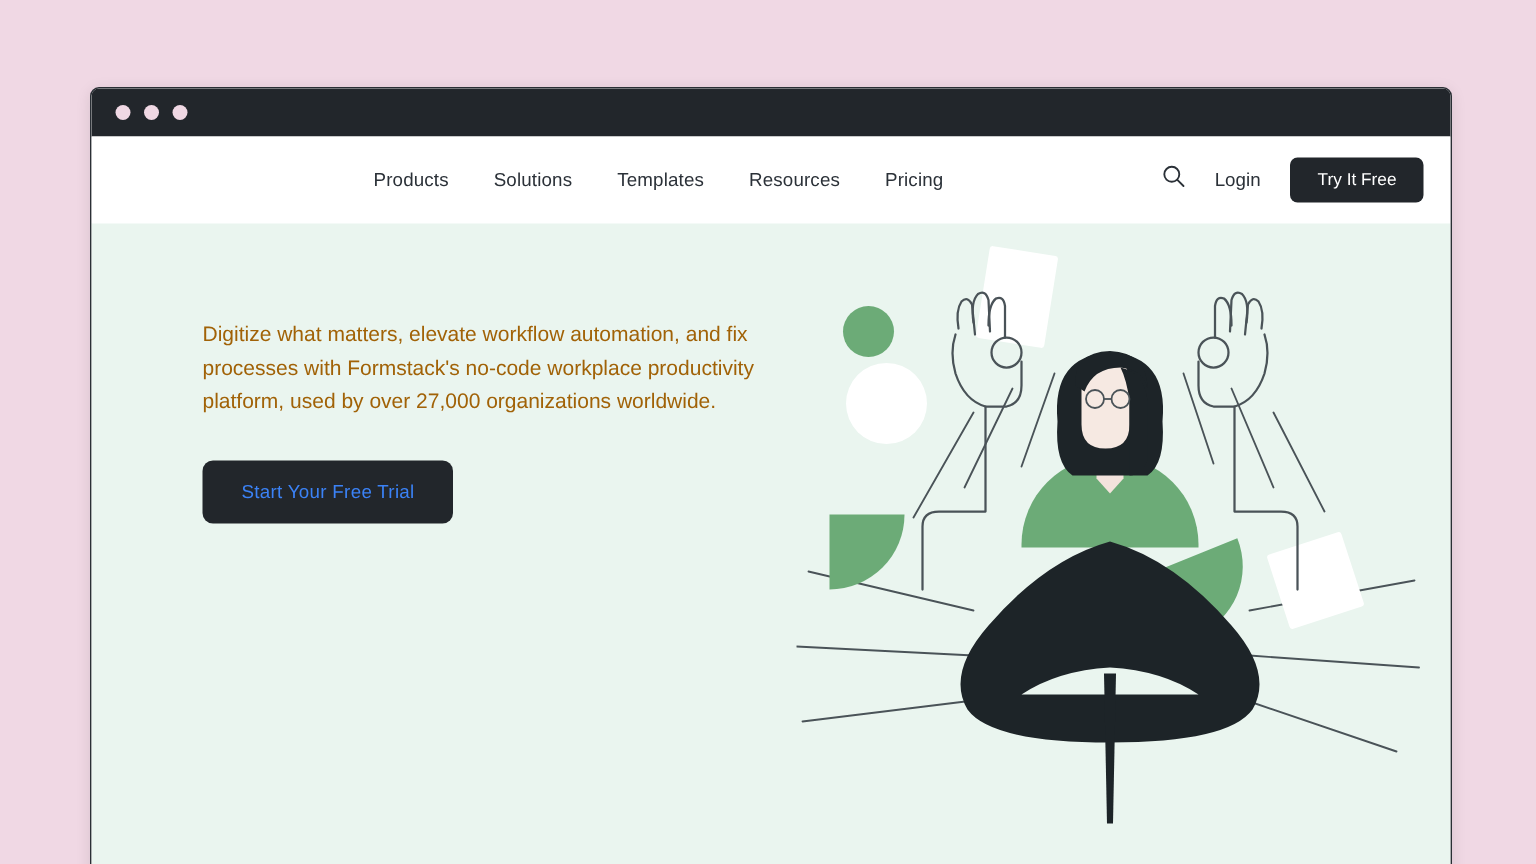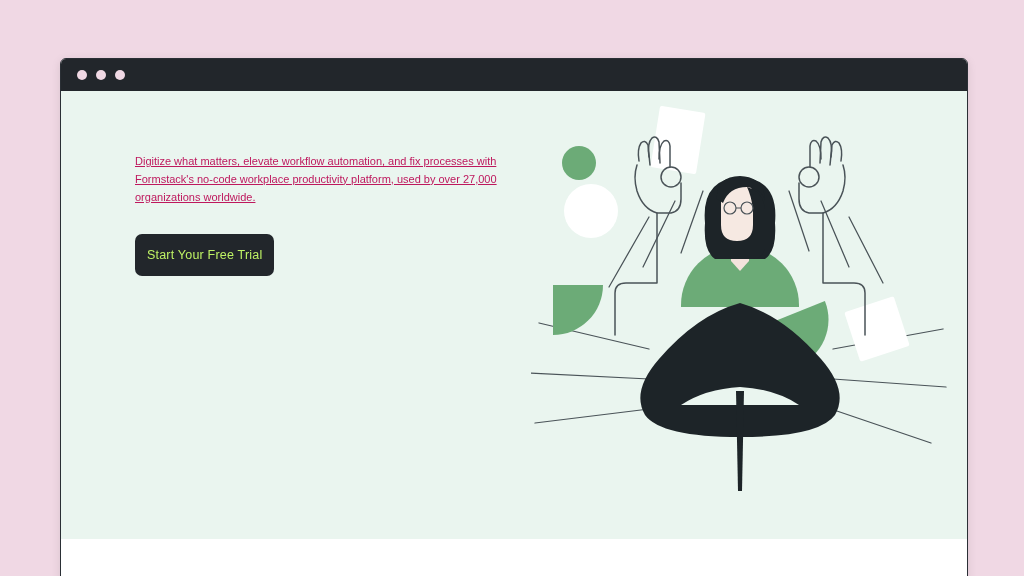--- a/index.html
+++ b/index.html
@@ -94,33 +94,32 @@
   }
   #hero-headline {
     font-size:53px;
     line-height:1.04;
     font-weight:bold;
     color:#22272e;
     letter-spacing:-1.4px;
     margin-bottom:22px;
   }
   #hero-paragraph {
-    font-size:11px;
+    font-size:14px;
     line-height:1.62;
-    color:#be185d;
+    color:#a16207;
     width:395px;
     margin-bottom:28px;
-    text-decoration:underline;
   }
   #cta-button {
     display:inline-block;
     background:#22262b;
-    color:#bef264;
+    color:#3b82f6;
     font-size:12.5px;
-    padding:14px 12px;
+    padding:14px 26px;
     border-radius:7px;
     border:none;
     font-family:inherit;
     cursor:pointer;
     letter-spacing:.2px;
   }
 
   
   #hero-illustration {
     position:absolute;
@@ -132,20 +131,40 @@
 <body>
 
 <div id="browser-window">
 
   <div id="title-bar">
     <span class="window-dot"></span>
     <span class="window-dot"></span>
     <span class="window-dot"></span>
   </div>
 
+  <div id="nav-bar">
+    <div id="nav-links">
+      <a class="nav-link">Products</a>
+      <a class="nav-link">Solutions</a>
+      <a class="nav-link">Templates</a>
+      <a class="nav-link">Resources</a>
+      <a class="nav-link">Pricing</a>
+    </div>
+
+    <div id="nav-right">
+      <span id="search-icon">
+        <svg width="15" height="15" viewBox="0 0 15 15" fill="none">
+          <circle cx="6.2" cy="6.2" r="5" stroke="#2b3138" stroke-width="1.25"></circle>
+          <line x1="9.9" y1="9.9" x2="14" y2="14" stroke="#2b3138" stroke-width="1.25" stroke-linecap="round"></line>
+        </svg>
+      </span>
+      <a id="login-link">Login</a>
+      <button id="try-free-button">Try It Free</button>
+    </div>
+  </div>
 
   <div id="hero">
 
     <div id="hero-copy">
       <p id="hero-paragraph">Digitize what matters, elevate workflow automation, and fix processes with Formstack's no-code workplace productivity platform, used by over 27,000 organizations worldwide.</p>
       <button id="cta-button">Start Your Free Trial</button>
     </div>
 
     <div id="hero-illustration">
       <svg viewBox="0 0 420 448" width="420" height="448" fill="none" xmlns="http://www.w3.org/2000/svg">

